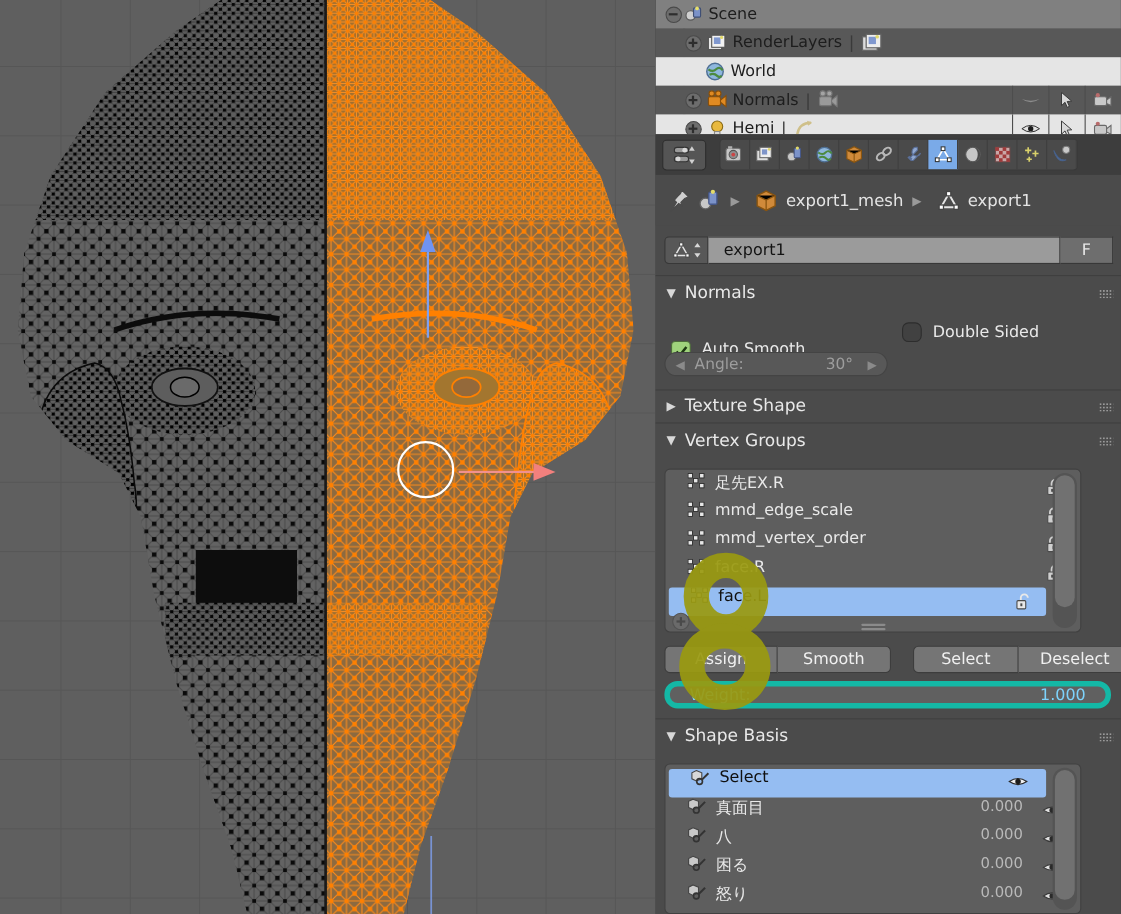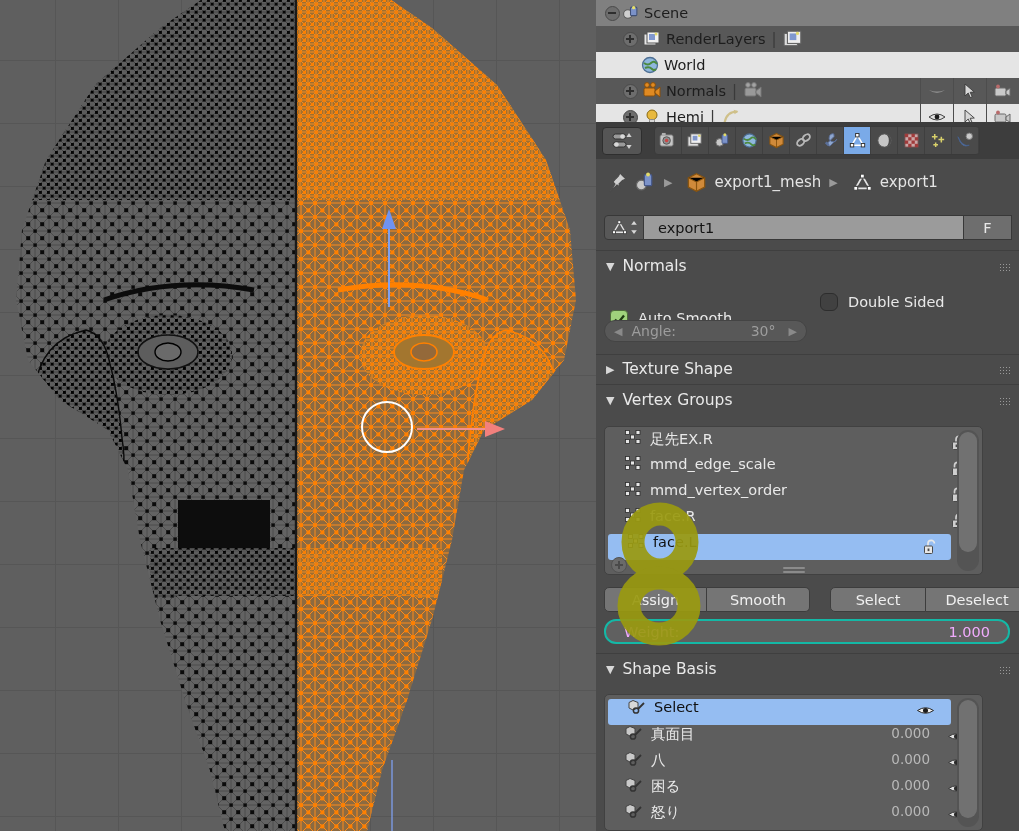--- a/index.html
+++ b/index.html
@@ -118,23 +118,23 @@
   .lgrab i{display:block;height:2px;background:#8b8b8b;margin-top:2px;border-radius:1px;}
   .ladd{position:absolute;left:6px;bottom:1px;width:14px;height:14px;border-radius:50%;
         background:#6a6a6a;border:1px solid #525252;}
   .ladd:before{content:"";position:absolute;left:3px;top:6px;width:8px;height:1.6px;background:#4a4a4a;}
   .ladd:after{content:"";position:absolute;left:6.2px;top:3px;width:1.6px;height:8px;background:#4a4a4a;}
 
   
   .btnrow{position:absolute;display:flex;}
   .bbtn{height:25px;background:#757575;border:1px solid #3d3d3d;color:#f0f0f0;
         font-size:14.5px;display:flex;align-items:center;justify-content:center;box-sizing:border-box;}
-  .wfield{position:absolute;height:25px;background:#606060;border:2px solid #14b8a6;
+  .wfield{position:absolute;height:25px;background:#606060;border:5px solid #14b8a6;
           border-radius:12px;display:flex;align-items:center;box-sizing:border-box;
-          color:#f0abfc;font-size:14.5px;}
+          color:#7dd3fc;font-size:14.5px;}
 
   
   #annot{position:absolute;left:612px;top:500px;width:110px;height:160px;pointer-events:none;}
 </style>
 </head>
 <body>
 
 <div id="root">
 
   <div id="viewport">

